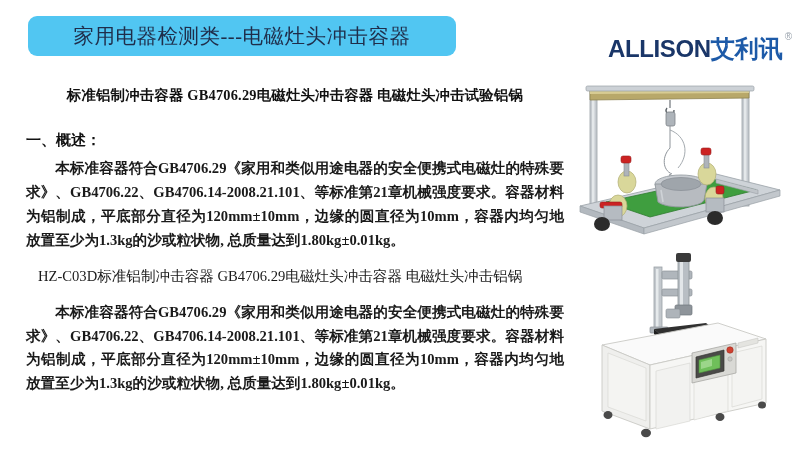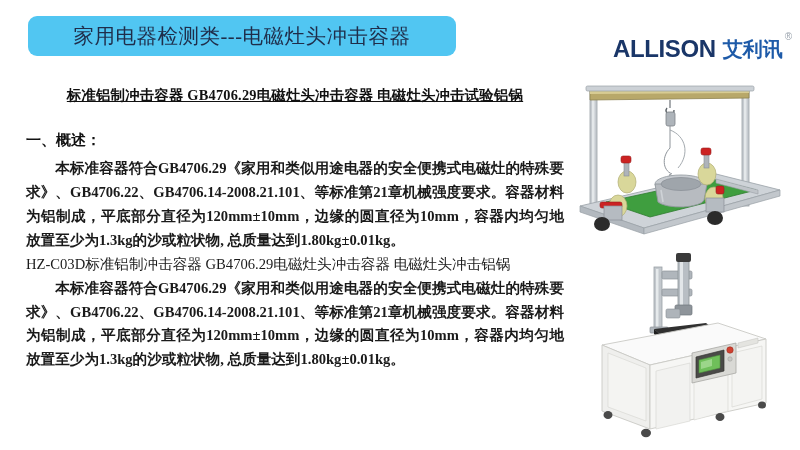--- a/index.html
+++ b/index.html
@@ -51,23 +51,22 @@
     font-weight: bold;
     font-size: 24px;
     letter-spacing: -0.4px;
     color: #1a3668;
     line-height: 26px;
     text-align: right;
   }
   #logo .logo-cn {
     font-family: "Liberation Sans", "DejaVu Sans", sans-serif;
     font-weight: bold;
-    font-size: 20px;
+    font-size: 24px;
     color: #1d5aa8;
-    margin-left: 7px;
     line-height: 26px;
   }
   #logo .logo-reg {
     font-family: "Liberation Sans", "DejaVu Sans", sans-serif;
     font-size: 10px;
     color: #9aa3ad;
     margin-left: 2px;
     margin-top: -4px;
     line-height: 10px;
   }
@@ -80,42 +79,41 @@
     width: 538px;
   }
   .prod-heading {
     font-size: 14.4px;
     font-weight: bold;
     text-align: center;
     letter-spacing: 0.2px;
     margin: 0 0 26px 0;
     white-space: nowrap;
     color: #111;
-    text-decoration: underline;
   }
   .section-head {
     font-size: 15px;
     font-weight: bold;
     margin: 12px 0 7px 0;
     color: #111;
   }
   .body-para {
     font-size: 14.6px;
     line-height: 1.64;
     text-align: justify;
     text-justify: inter-ideograph;
     margin: 0;
     color: #1a1a1a;
     font-weight: bold;
   }
   .body-para.indent { text-indent: 2em; }
   .model-line {
     font-size: 14.6px;
     line-height: 1.64;
-    margin: 0;
+    margin: 12px;
     color: #1a1a1a;
     white-space: nowrap;
   }
 
   
   #photo-column {
     position: absolute;
     left: 566px;
     top: 78px;
     width: 232px;

